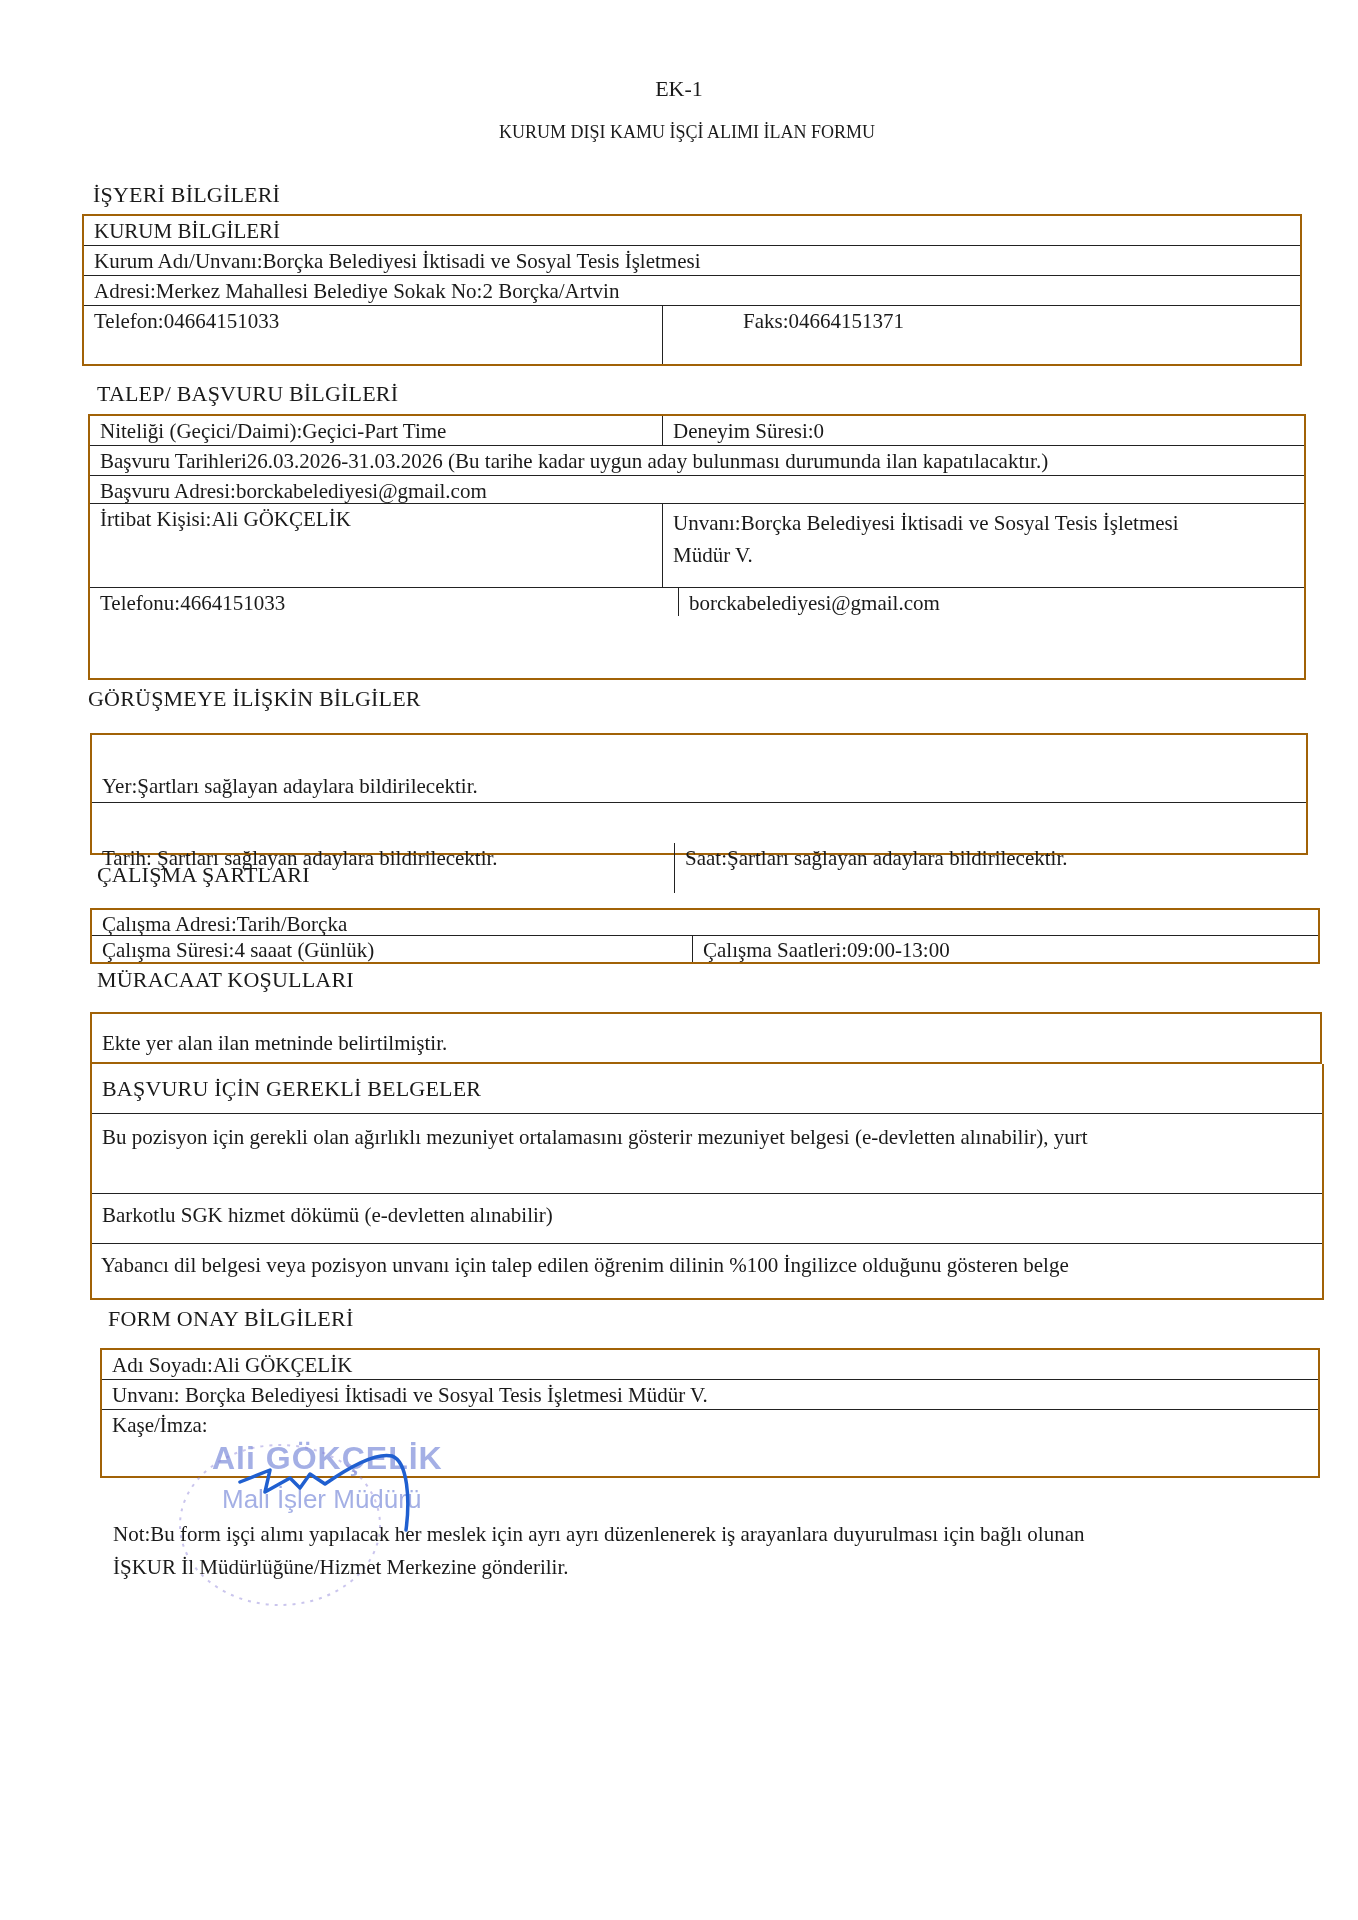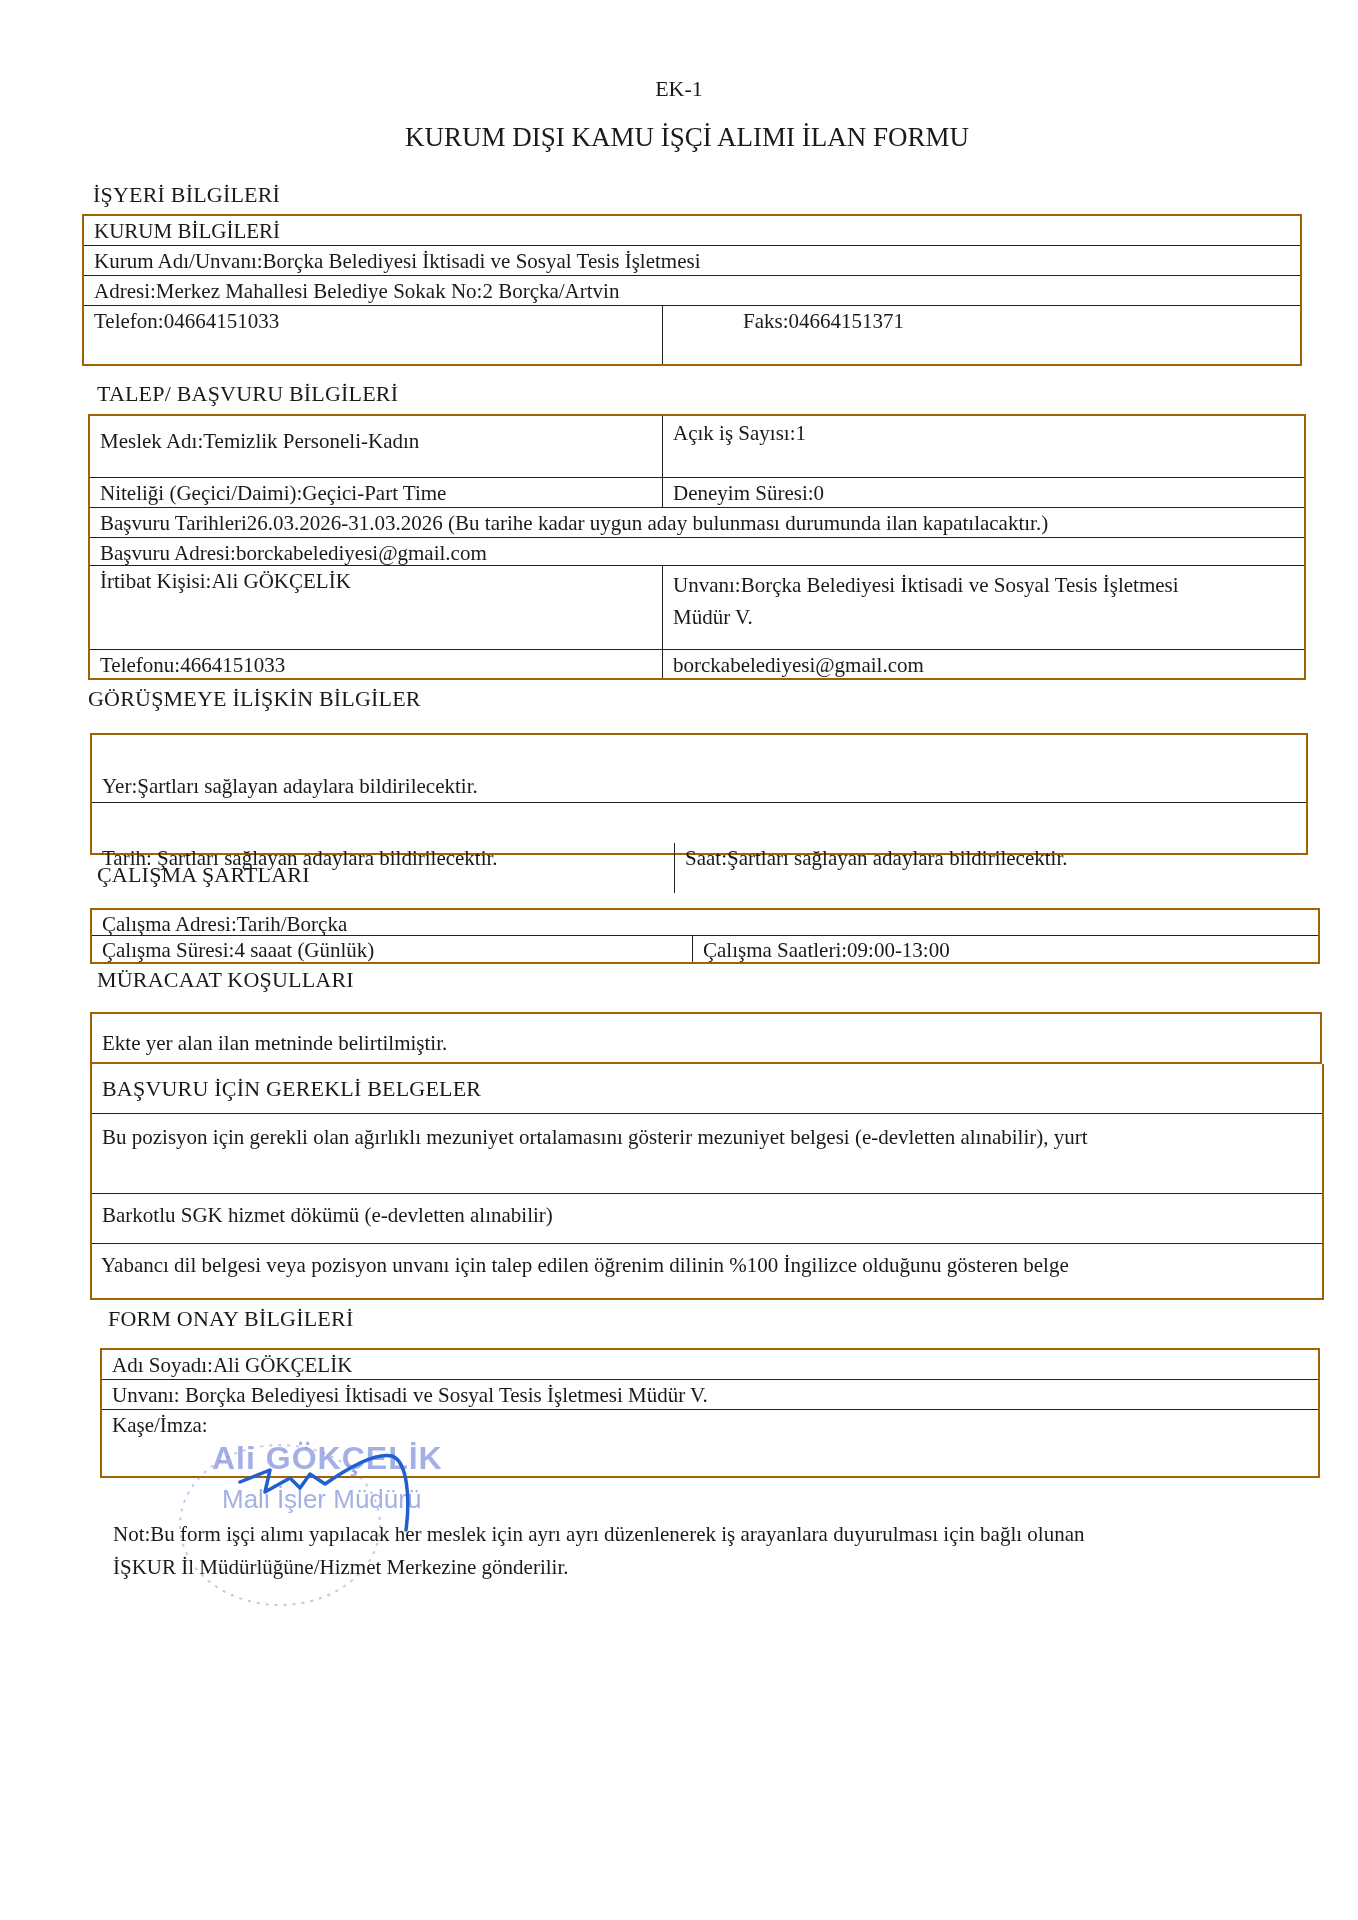--- a/index.html
+++ b/index.html
@@ -26,65 +26,61 @@
   .full { left: 0; right: 0; }
   .stamp {
     position: absolute; color: #5a6fd0; opacity: 0.55;
     font-family: "Liberation Sans", sans-serif;
   }
 </style>
 </head>
 <body>
 
 <div class="abs center-text" style="left:0; right:0; top:76px; font-size:22px;">EK-1</div>
-<div class="abs center-text" style="left:16px; right:0; top:122px; font-size:27px;">KURUM DIŞI KAMU İŞÇİ ALIMI İLAN FORMU</div>
+<div class="abs center-text" style="left:16px; right:0; top:122px; font-size:18px;">KURUM DIŞI KAMU İŞÇİ ALIMI İLAN FORMU</div>
 <div class="abs heading" style="left:93px; top:182px;">İŞYERİ BİLGİLERİ</div>
 
 <div class="tbl" style="left:82px; top:214px; width:1220px; height:152px;">
   <div class="row" style="height:30px;">
     <div class="cell full">KURUM BİLGİLERİ</div>
   </div>
   <div class="row" style="height:30px;">
     <div class="cell full">Kurum Adı/Unvanı:Borçka Belediyesi İktisadi ve Sosyal Tesis İşletmesi</div>
   </div>
   <div class="row" style="height:30px;">
     <div class="cell full">Adresi:Merkez Mahallesi Belediye Sokak No:2 Borçka/Artvin</div>
   </div>
   <div class="row" style="height:58px;">
     <div class="cell" style="left:0; width:578px;">Telefon:04664151033</div>
     <div class="cell split" style="left:578px; right:0; padding-left:80px;">Faks:04664151371</div>
   </div>
 </div>
 
 <div class="abs heading" style="left:97px; top:381px;">TALEP/ BAŞVURU BİLGİLERİ</div>
 <div class="tbl" style="left:88px; top:414px; width:1218px; height:266px;">
-  <div class="row" style="height:62px;">
-    <div class="cell" style="left:0; width:572px; padding-top:12px;">Meslek Adı:Temizlik Personeli-Kadın</div>
-    <div class="cell split" style="left:572px; right:0; padding-top:4px;">Açık iş Sayısı:1</div>
-  </div>
   <div class="row" style="height:30px;">
     <div class="cell" style="left:0; width:572px;">Niteliği (Geçici/Daimi):Geçici-Part Time</div>
     <div class="cell split" style="left:572px; right:0;">Deneyim Süresi:0</div>
   </div>
   <div class="row" style="height:30px;">
     <div class="cell full" style="white-space:nowrap;">Başvuru Tarihleri26.03.2026-31.03.2026 (Bu tarihe kadar uygun aday bulunması durumunda ilan kapatılacaktır.)</div>
   </div>
   <div class="row" style="height:28px;">
     <div class="cell full">Başvuru Adresi:borckabelediyesi@gmail.com</div>
   </div>
   <div class="row" style="height:84px;">
     <div class="cell" style="left:0; width:572px;">İrtibat Kişisi:Ali GÖKÇELİK</div>
     <div class="cell split" style="left:572px; right:0; padding-top:6px;">
       <div>Unvanı:Borçka Belediyesi İktisadi ve Sosyal Tesis İşletmesi</div>
       <div style="margin-top:6px;">Müdür V.</div>
     </div>
   </div>
   <div class="row" style="height:28px;">
     <div class="cell" style="left:0; width:572px;">Telefonu:4664151033</div>
-    <div class="cell split" style="left:572px; right:0;">borckabelediyesi@gmail.com</div>
+    <div class="cell split" style="left:588px; right:0;">borckabelediyesi@gmail.com</div>
   </div>
 </div>
 
 <div class="abs heading" style="left:88px; top:686px;">GÖRÜŞMEYE İLİŞKİN BİLGİLER</div>
 <div class="tbl" style="left:90px; top:733px; width:1218px; height:122px;">
   <div class="row" style="height:68px;">
     <div class="cell full" style="padding-top:38px;">Yer:Şartları sağlayan adaylara bildirilecektir.</div>
   </div>
   <div class="row" style="height:50px;margin-top:40px;">
     <div class="cell" style="left:0; width:582px;">Tarih: Şartları sağlayan adaylara bildirilecektir.</div>

